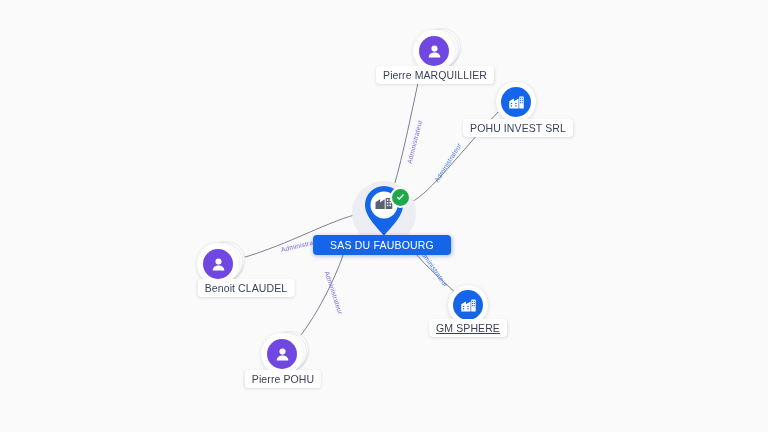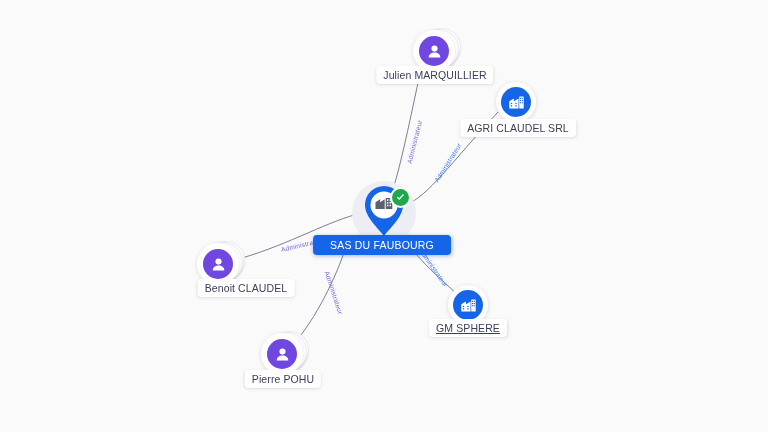--- a/index.html
+++ b/index.html
@@ -125,21 +125,21 @@
           <div class="stack s2"></div>
           <div class="halo"></div>
           <div class="person-circle">
             <svg viewBox="0 0 20 20">
               <circle cx="10" cy="6.6" r="3.6"></circle>
               <path d="M3.2 17.2 C3.2 13.3 6.3 11.3 10 11.3 C13.7 11.3 16.8 13.3 16.8 17.2 Z"></path>
             </svg>
           </div>
         </div>
       </div>
-      <div class="label" style="left: 435px; top: 66px;">Julien MARQUILLIER</div>
+      <div class="label" style="left: 435px; top: 66px;">Pierre MARQUILLIER</div>
       <div class="node" style="left: 516px; top: 102px;">
         <div class="company-wrap">
           <div class="company-halo"></div>
           <div class="company-circle">
             <svg viewBox="0 0 20 20">
               <path d="M1.5 17 L1.5 8.6 L7 5.2 L7 8.6 L12.4 5.2 L12.4 17 Z"></path>
               <rect x="13.2" y="3" width="5.3" height="14" rx="0.6"></rect>
               <rect x="14.1" y="4.4" width="1.3" height="1.3" fill="#1565E8"></rect>
               <rect x="16.2" y="4.4" width="1.3" height="1.3" fill="#1565E8"></rect>
               <rect x="14.1" y="7" width="1.3" height="1.3" fill="#1565E8"></rect>
@@ -147,21 +147,21 @@
               <rect x="14.1" y="9.6" width="1.3" height="1.3" fill="#1565E8"></rect>
               <rect x="16.2" y="9.6" width="1.3" height="1.3" fill="#1565E8"></rect>
               <rect x="3.4" y="10.4" width="1.5" height="1.5" fill="#1565E8"></rect>
               <rect x="8.6" y="10.4" width="1.5" height="1.5" fill="#1565E8"></rect>
               <rect x="3.4" y="13.2" width="1.5" height="1.5" fill="#1565E8"></rect>
               <rect x="8.6" y="13.2" width="1.5" height="1.5" fill="#1565E8"></rect>
             </svg>
           </div>
         </div>
       </div>
-      <div class="label" style="left: 518px; top: 119px;">AGRI CLAUDEL SRL</div>
+      <div class="label" style="left: 518px; top: 119px;">POHU INVEST SRL</div>
       <div class="node" style="left: 468px; top: 305px;">
         <div class="company-wrap">
           <div class="company-halo"></div>
           <div class="company-circle">
             <svg viewBox="0 0 20 20">
               <path d="M1.5 17 L1.5 8.6 L7 5.2 L7 8.6 L12.4 5.2 L12.4 17 Z"></path>
               <rect x="13.2" y="3" width="5.3" height="14" rx="0.6"></rect>
               <rect x="14.1" y="4.4" width="1.3" height="1.3" fill="#1565E8"></rect>
               <rect x="16.2" y="4.4" width="1.3" height="1.3" fill="#1565E8"></rect>
               <rect x="14.1" y="7" width="1.3" height="1.3" fill="#1565E8"></rect>

